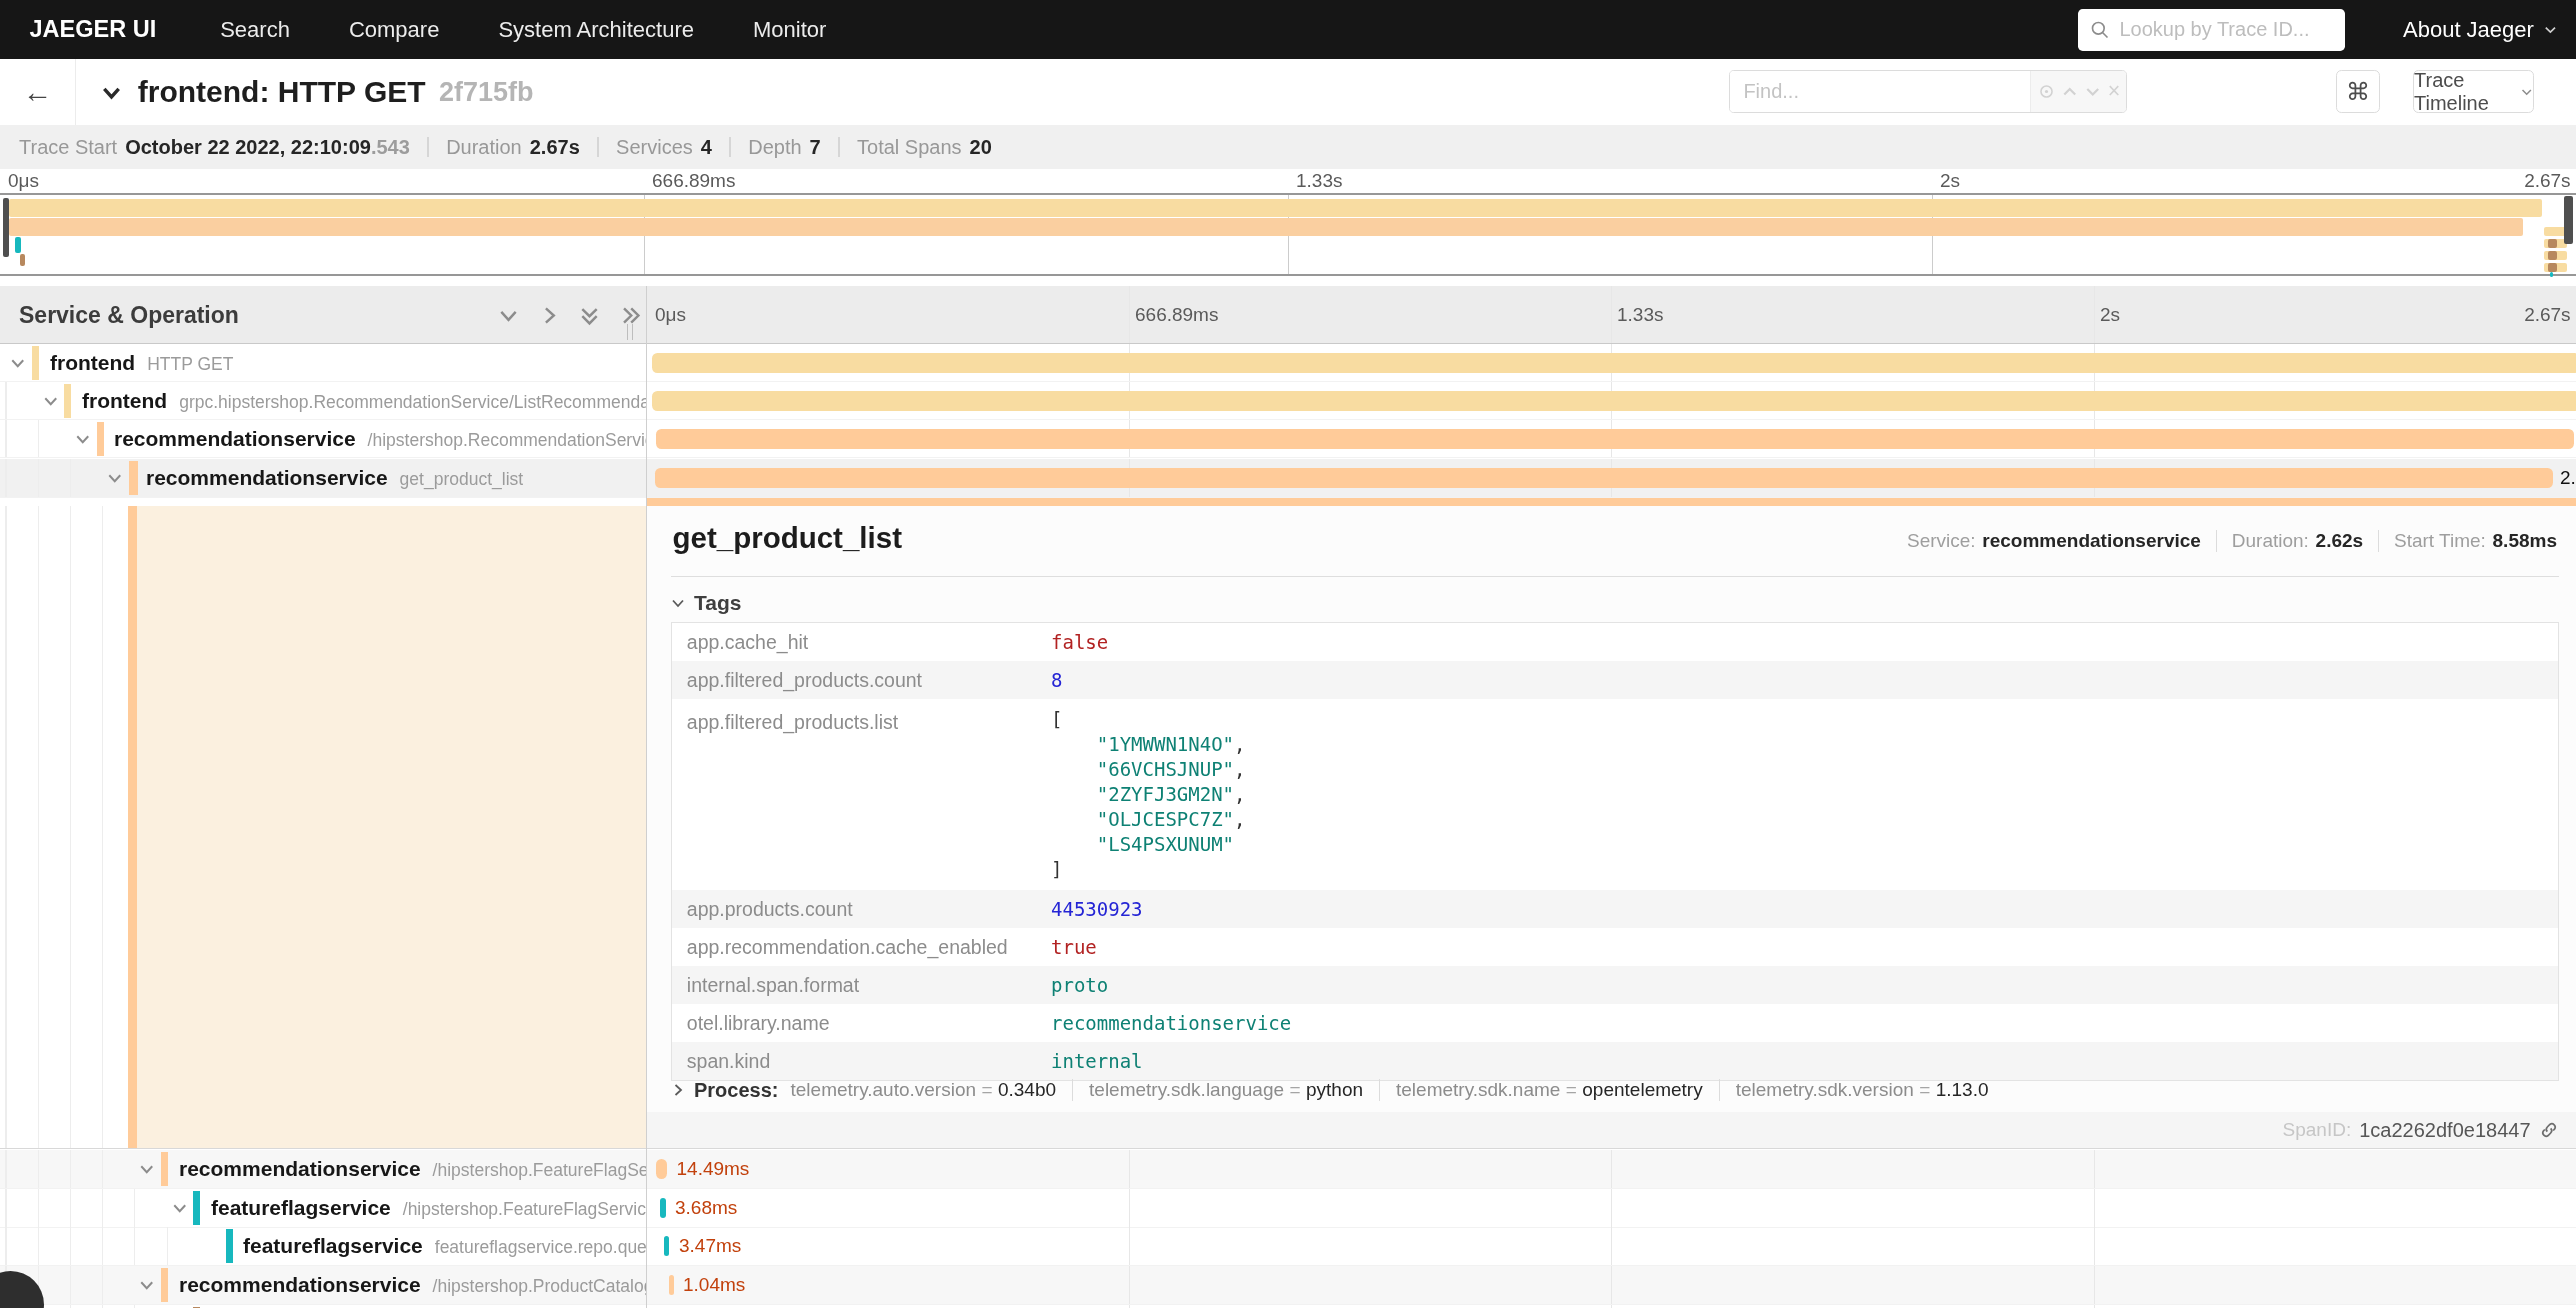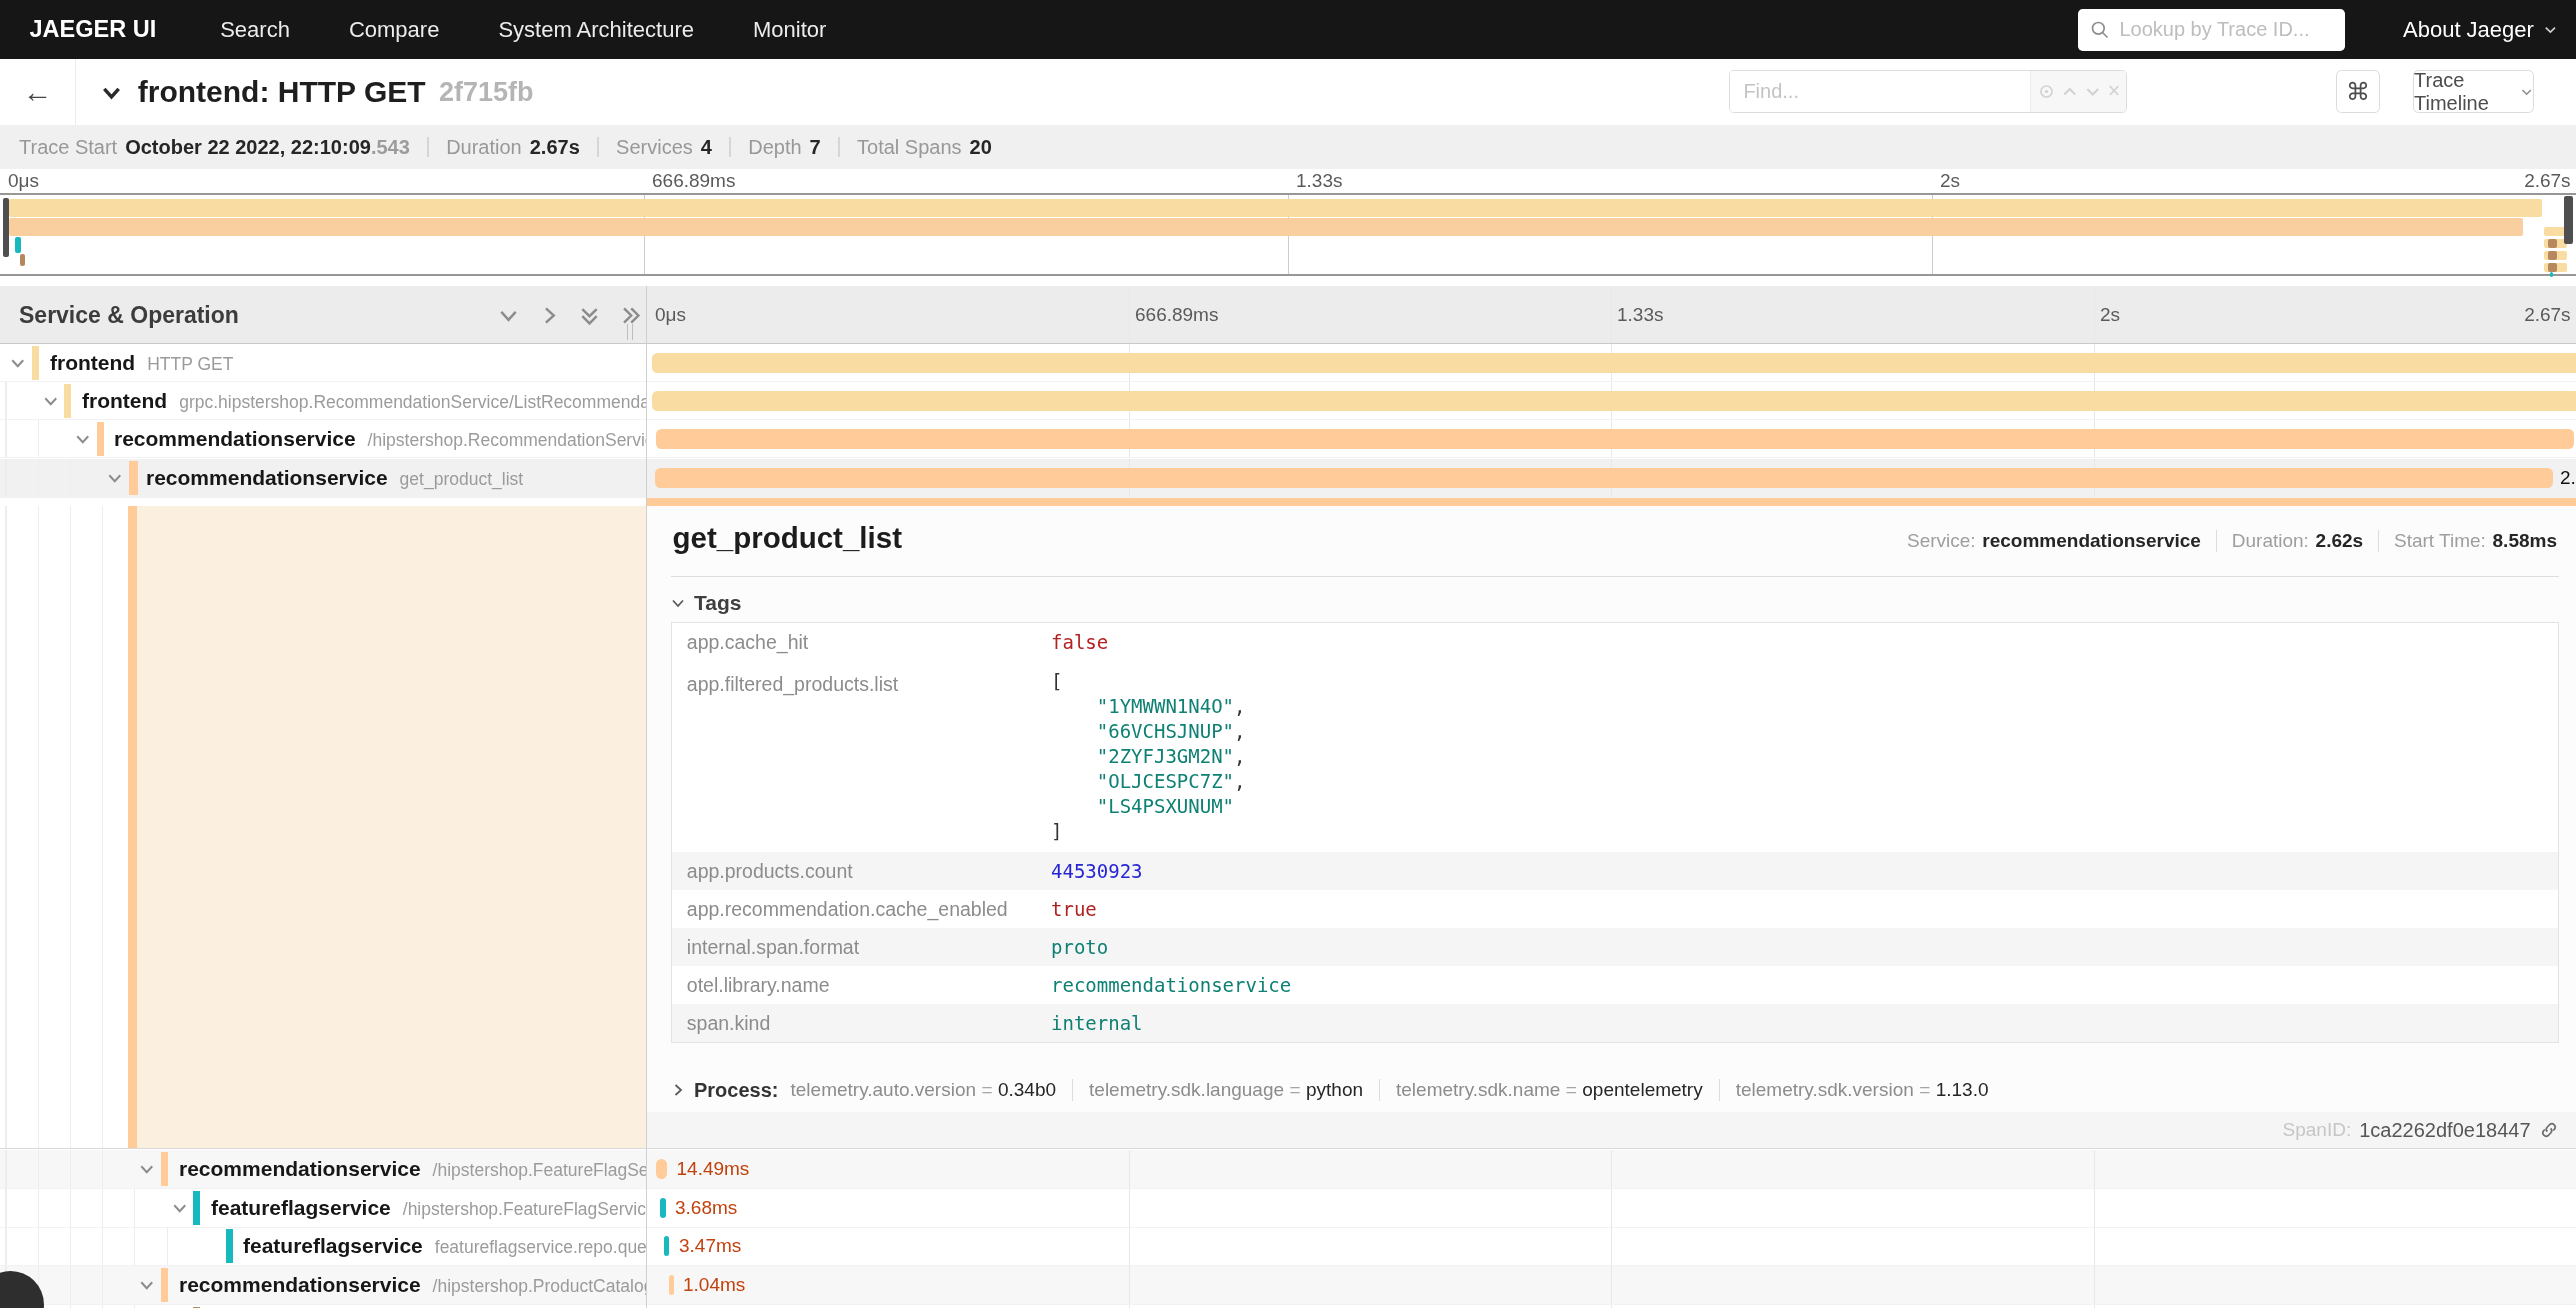--- a/index.html
+++ b/index.html
@@ -391,20 +391,24 @@
             <path d="M3 5.5l5 5.5 5-5.5" fill="none" stroke="#5a5a5a" stroke-width="1.8"></path>
           </svg>
       </span>
       <b>Tags</b>
     </div>
     <div class="tag-table" id="tag-table">
         <div class="tag-row">
           <div class="tag-key">app.cache_hit</div>
           <div class="tag-value tv-bool">false</div>
         </div>
+        <div class="tag-row alt">
+          <div class="tag-key">app.filtered_products.count</div>
+          <div class="tag-value tv-num">8</div>
+        </div>
         <div class="tag-row listrow">
           <div class="tag-key">app.filtered_products.list</div>
           <div class="tag-value"><span class="tv-punct">[
 </span><span class="tv-str">    "1YMWWN1N4O"</span><span class="tv-punct">,
 </span><span class="tv-str">    "66VCHSJNUP"</span><span class="tv-punct">,
 </span><span class="tv-str">    "2ZYFJ3GM2N"</span><span class="tv-punct">,
 </span><span class="tv-str">    "OLJCESPC7Z"</span><span class="tv-punct">,
 </span><span class="tv-str">    "LS4PSXUNUM"</span><span class="tv-punct">
 </span><span class="tv-punct">]</span></div>
         </div>

